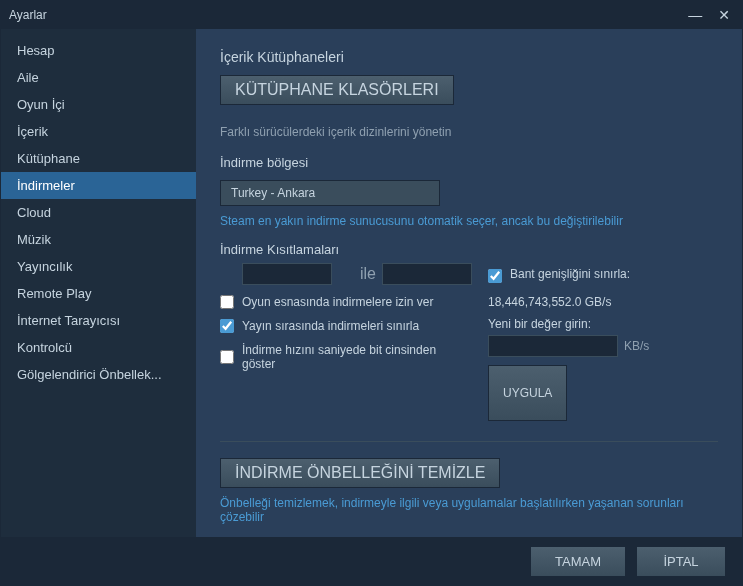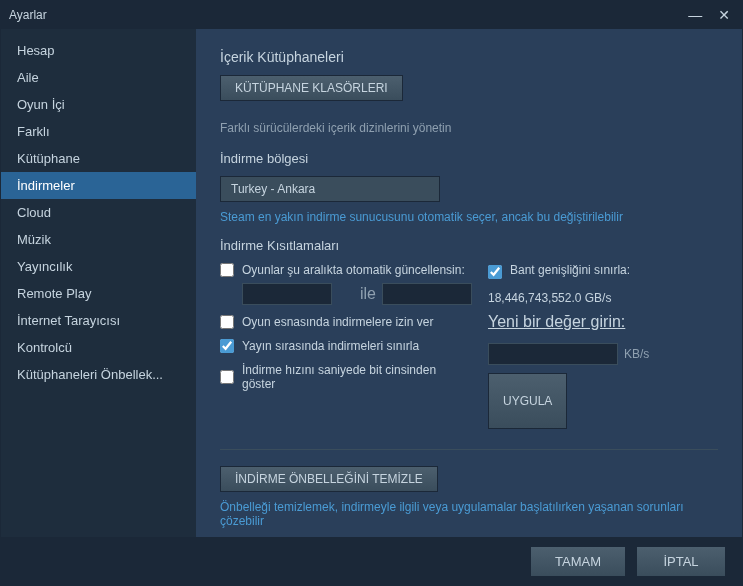--- a/index.html
+++ b/index.html
@@ -90,21 +90,21 @@
       font-size: 14px;
       margin-bottom: 10px;
     }
 
     .btn-secondary {
       background: linear-gradient(to bottom, #4c5f6e, #3a4d5c);
       border: 1px solid #1b2838;
       color: #c6d4df;
       padding: 5px 14px;
       cursor: pointer;
-      font-size: 12px;
+      font-size: 16px;
       display: inline-block;
     }
 
     .description-text {
       color: #8fa0b0;
       font-size: 12px;
       margin-top: 20px;
     }
 
     .subsection-title {
@@ -202,23 +202,22 @@
     }
 
     .bandwidth-value {
       color: #c6d4df;
       font-size: 12px;
       margin-bottom: 8px;
     }
 
     .new-value-label {
       color: #c6d4df;
-      font-size: 16px;
-      margin-bottom: 12px;
-      text-decoration: underline;
+      font-size: 12px;
+      margin-bottom: 4px;
     }
 
     .new-value-row {
       display: flex;
       align-items: center;
       gap: 6px;
       margin-bottom: 8px;
     }
 
     .value-input {
@@ -290,30 +289,30 @@
       <button class="titlebar-btn">✕</button>
     </div>
   </div>
 
   <div class="main-content">
 
     <div class="sidebar">
       <div class="sidebar-item">Hesap</div>
       <div class="sidebar-item">Aile</div>
       <div class="sidebar-item">Oyun İçi</div>
-      <div class="sidebar-item">Farklı</div>
+      <div class="sidebar-item">İçerik</div>
       <div class="sidebar-item">Kütüphane</div>
       <div class="sidebar-item active">İndirmeler</div>
       <div class="sidebar-item">Cloud</div>
       <div class="sidebar-item">Müzik</div>
       <div class="sidebar-item">Yayıncılık</div>
       <div class="sidebar-item">Remote Play</div>
       <div class="sidebar-item">İnternet Tarayıcısı</div>
       <div class="sidebar-item">Kontrolcü</div>
-      <div class="sidebar-item">Kütüphaneleri Önbellek...</div>
+      <div class="sidebar-item">Gölgelendirici Önbellek...</div>
     </div>
 
     <div class="content-area">
       
       <div class="section-title">İçerik Kütüphaneleri</div>
       <button class="btn-secondary">KÜTÜPHANE KLASÖRLERI</button>
       <div class="description-text">Farklı sürücülerdeki içerik dizinlerini yönetin</div>
 
       <div style="height:16px;"></div>
 
@@ -327,24 +326,20 @@
       <div class="link-text">Steam en yakın indirme sunucusunu otomatik seçer, ancak bu değiştirilebilir</div>
 
       <div style="height:14px;"></div>
 
       
       <div class="subsection-title">İndirme Kısıtlamaları</div>
 
       <div class="two-col">
         <div class="left-col">
 
-          <div class="checkbox-row">
-            <input type="checkbox" class="checkbox" style="">
-            <label>Oyunlar şu aralıkta otomatik güncellensin:</label>
-          </div>
 
           <div class="time-inputs">
             <input type="text" class="time-input" style="">
             <span class="time-sep">ile</span>
             <input type="text" class="time-input" style="">
           </div>
 
           <div class="checkbox-row">
             <input type="checkbox" class="checkbox" style="">
             <label>Oyun esnasında indirmelere izin ver</label>

